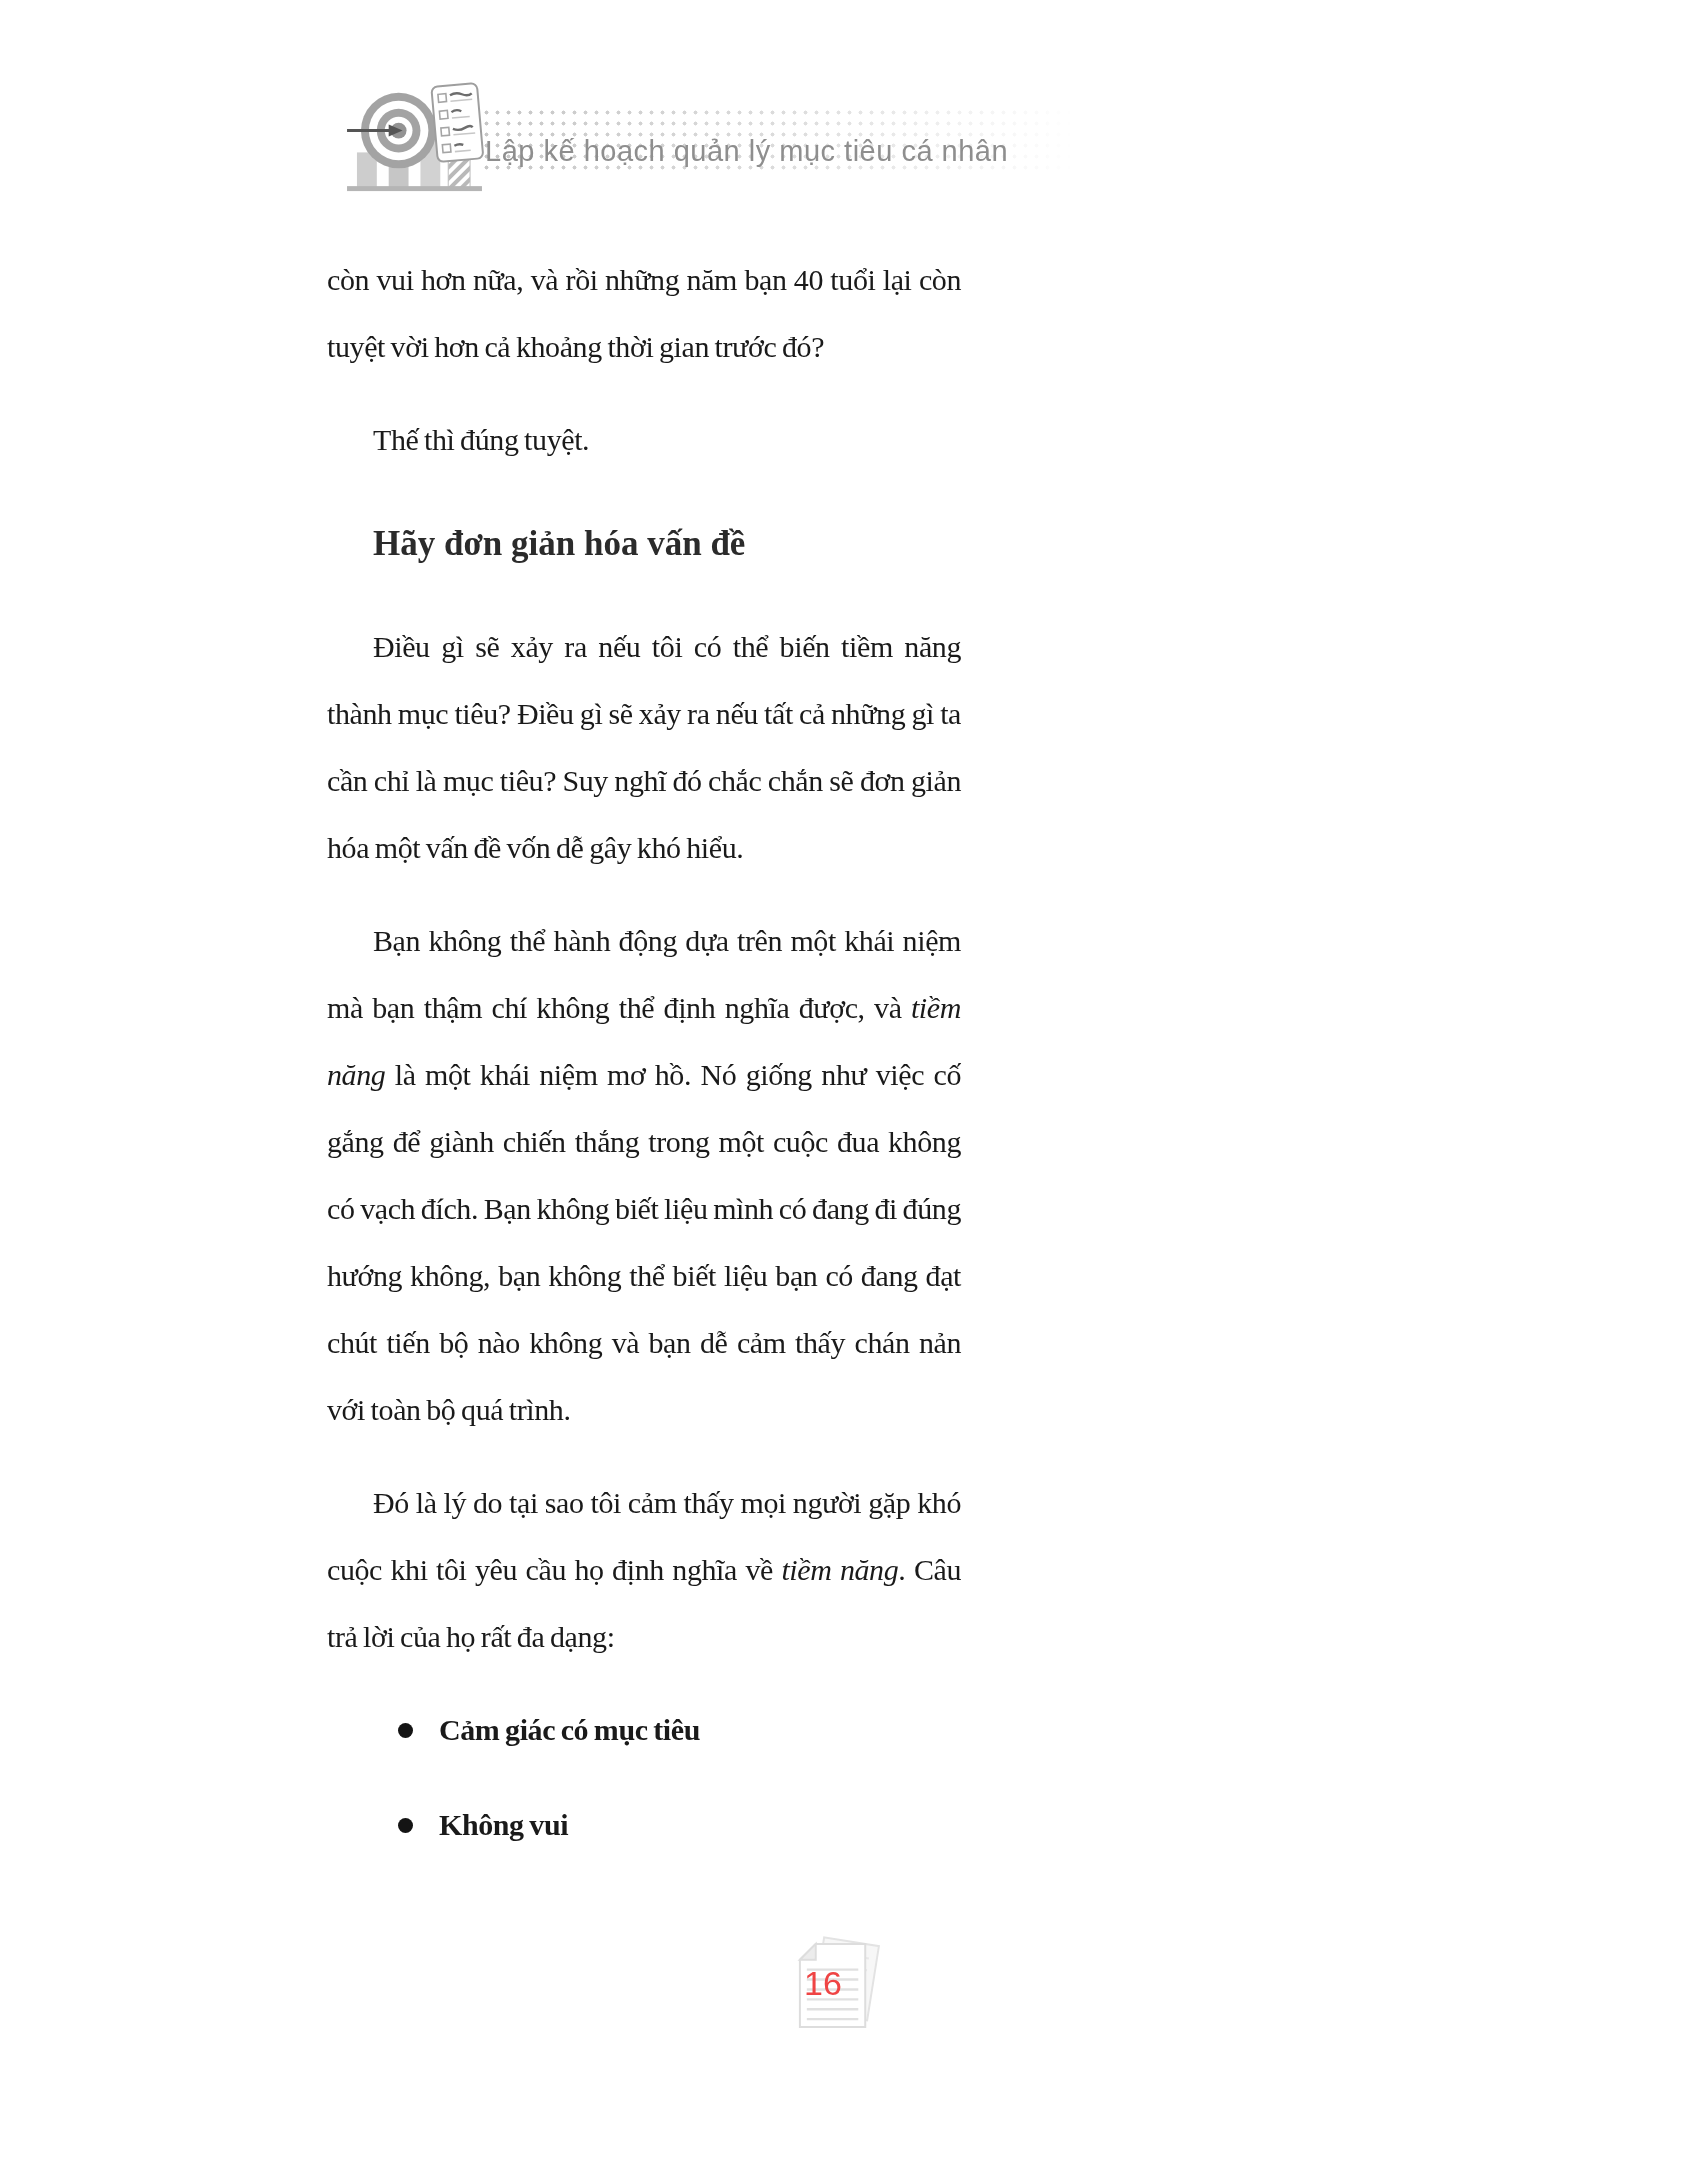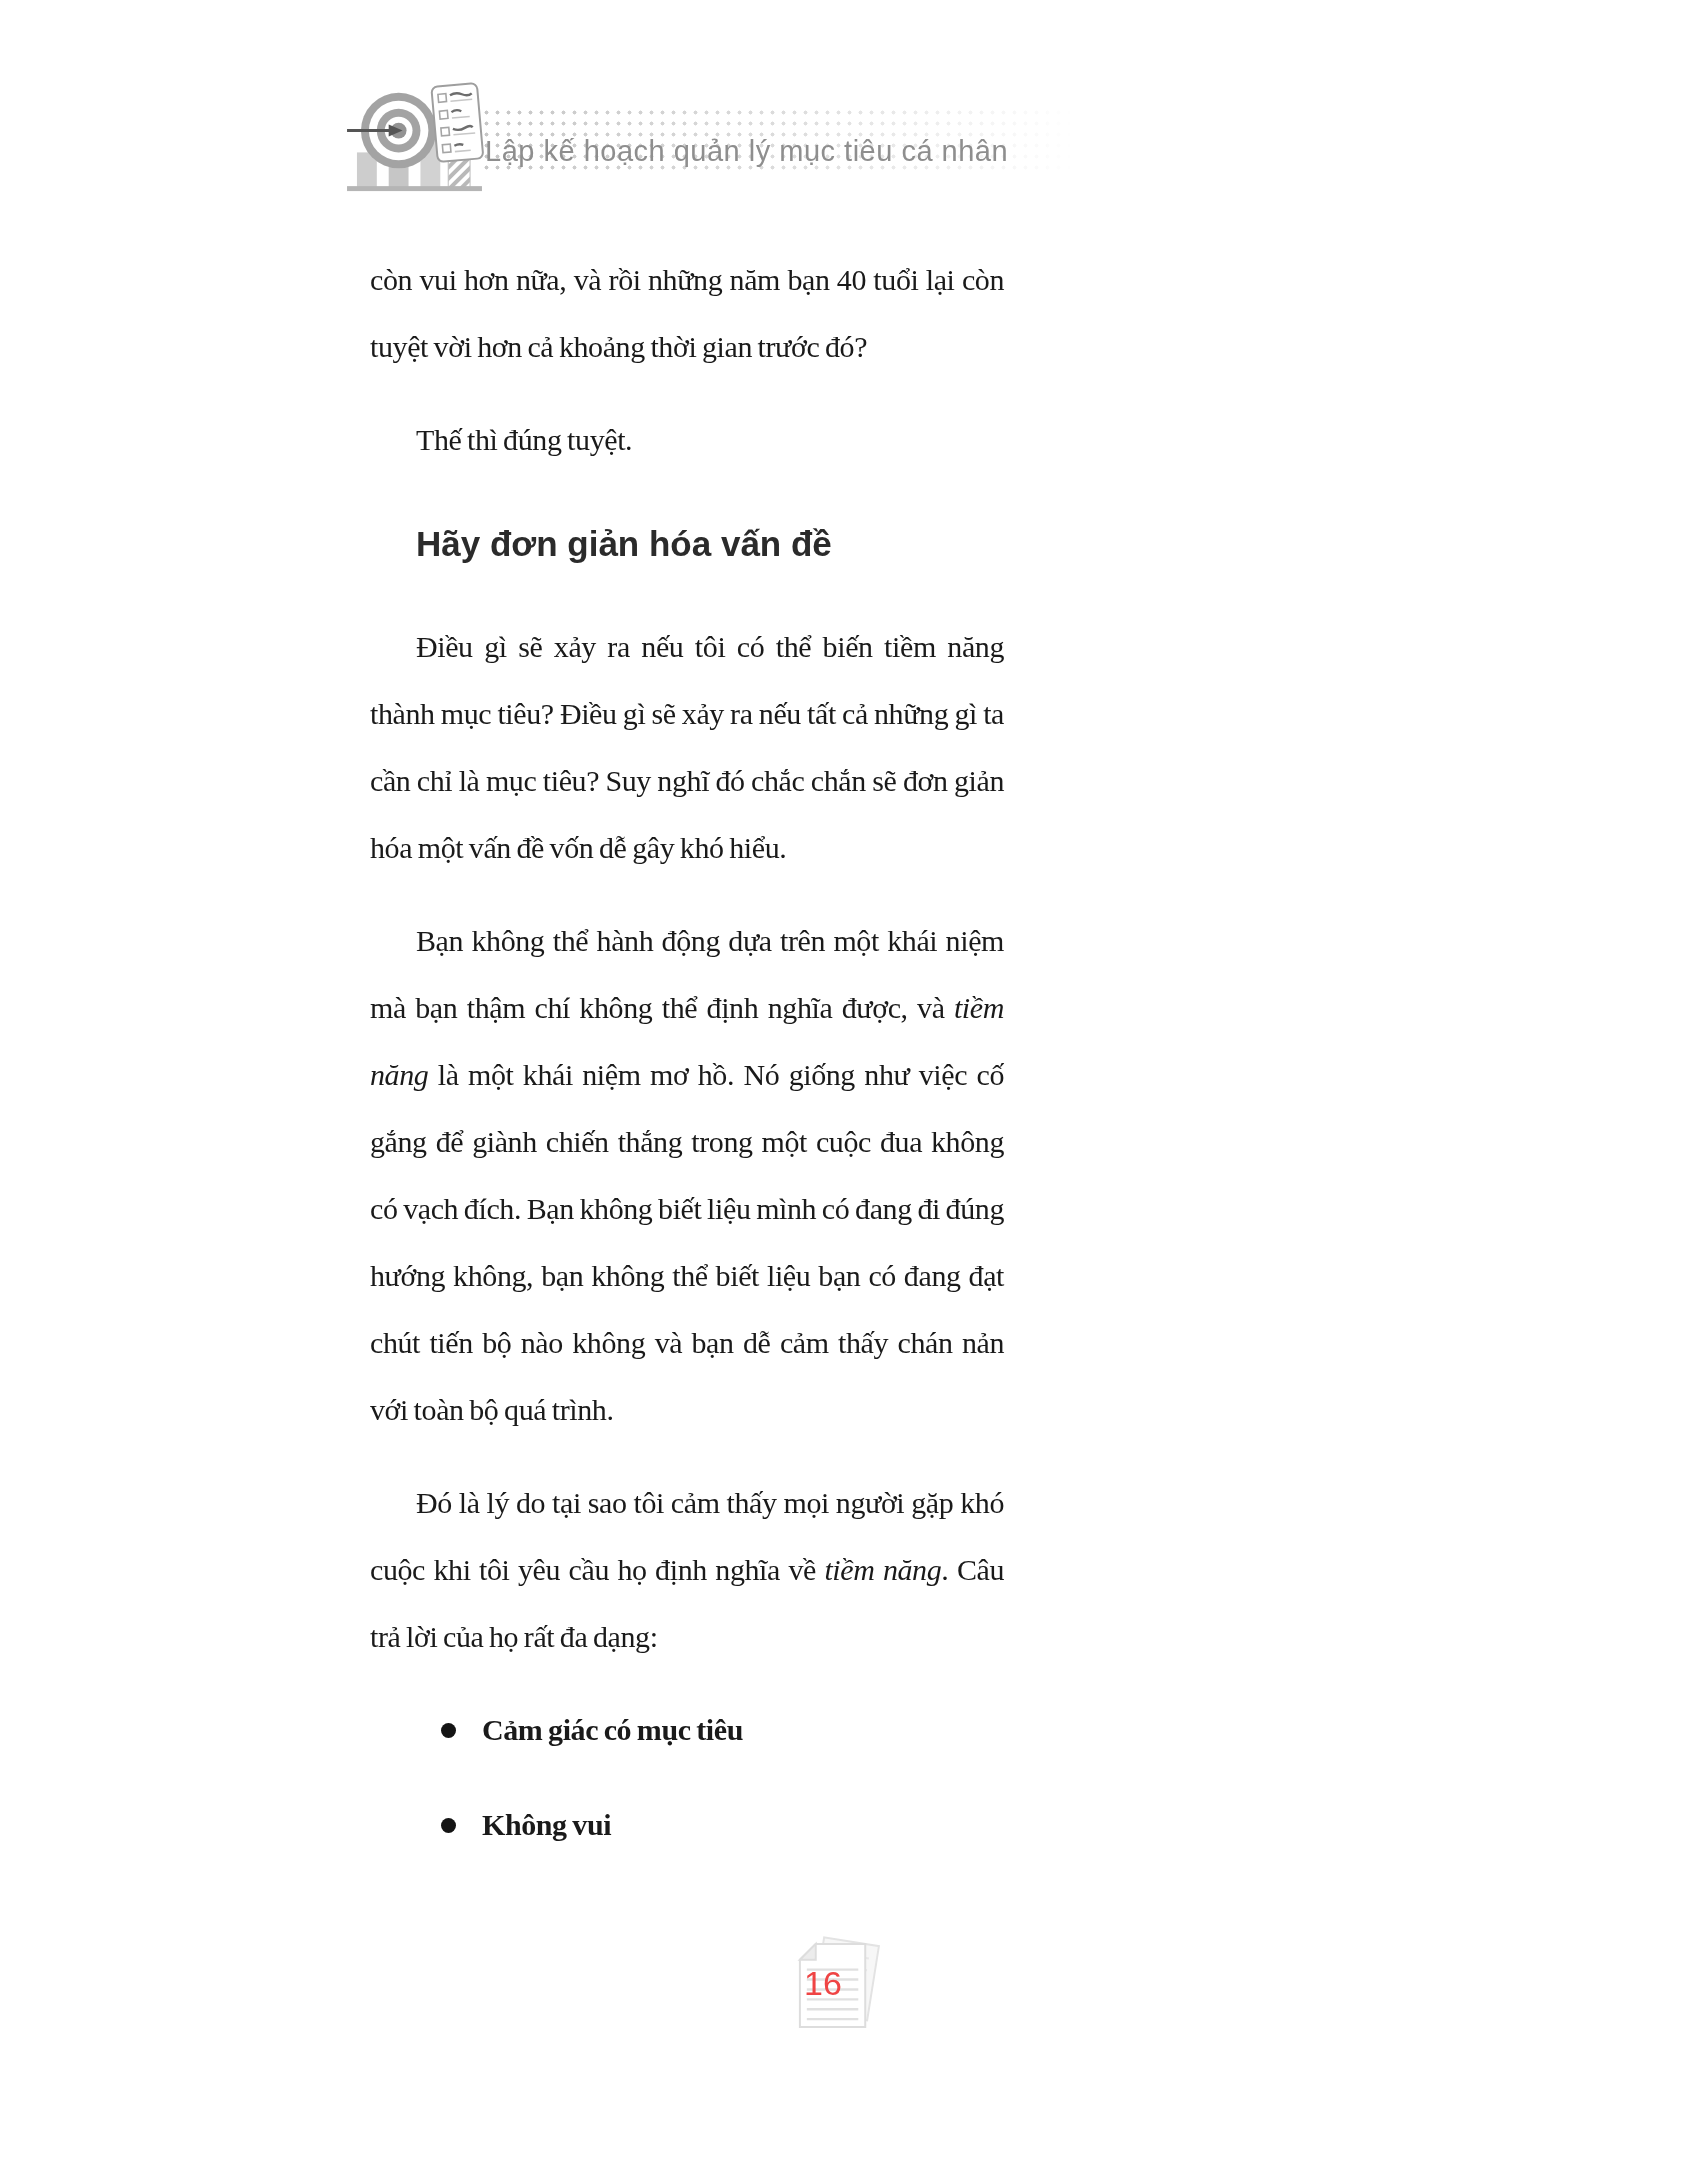--- a/index.html
+++ b/index.html
@@ -49,28 +49,27 @@
   .content {
     position: absolute;
     left: 327px;
     top: 246px;
     width: 634px;
     font-size: 30px;
     line-height: 67px;
     text-align: justify;
     letter-spacing: -0.4px;
     word-spacing: -1.5px;
-    margin-left: 43px;
   }
   .para { margin-bottom: 26px; }
   .para.indented { text-indent: 46px; }
   .em { font-style: italic; }
 
   .section-heading {
-    font-family: Liberation Sans, sans-serif;
+    font-family: Liberation Serif, serif;
     font-size: 35px;
     line-height: 50px;
     color: #2b2b2b;
     letter-spacing: 0;
     word-spacing: 0;
     margin: 46px 0 44px 46px;
     text-align: left;
   }
 
   .bullet-list {

